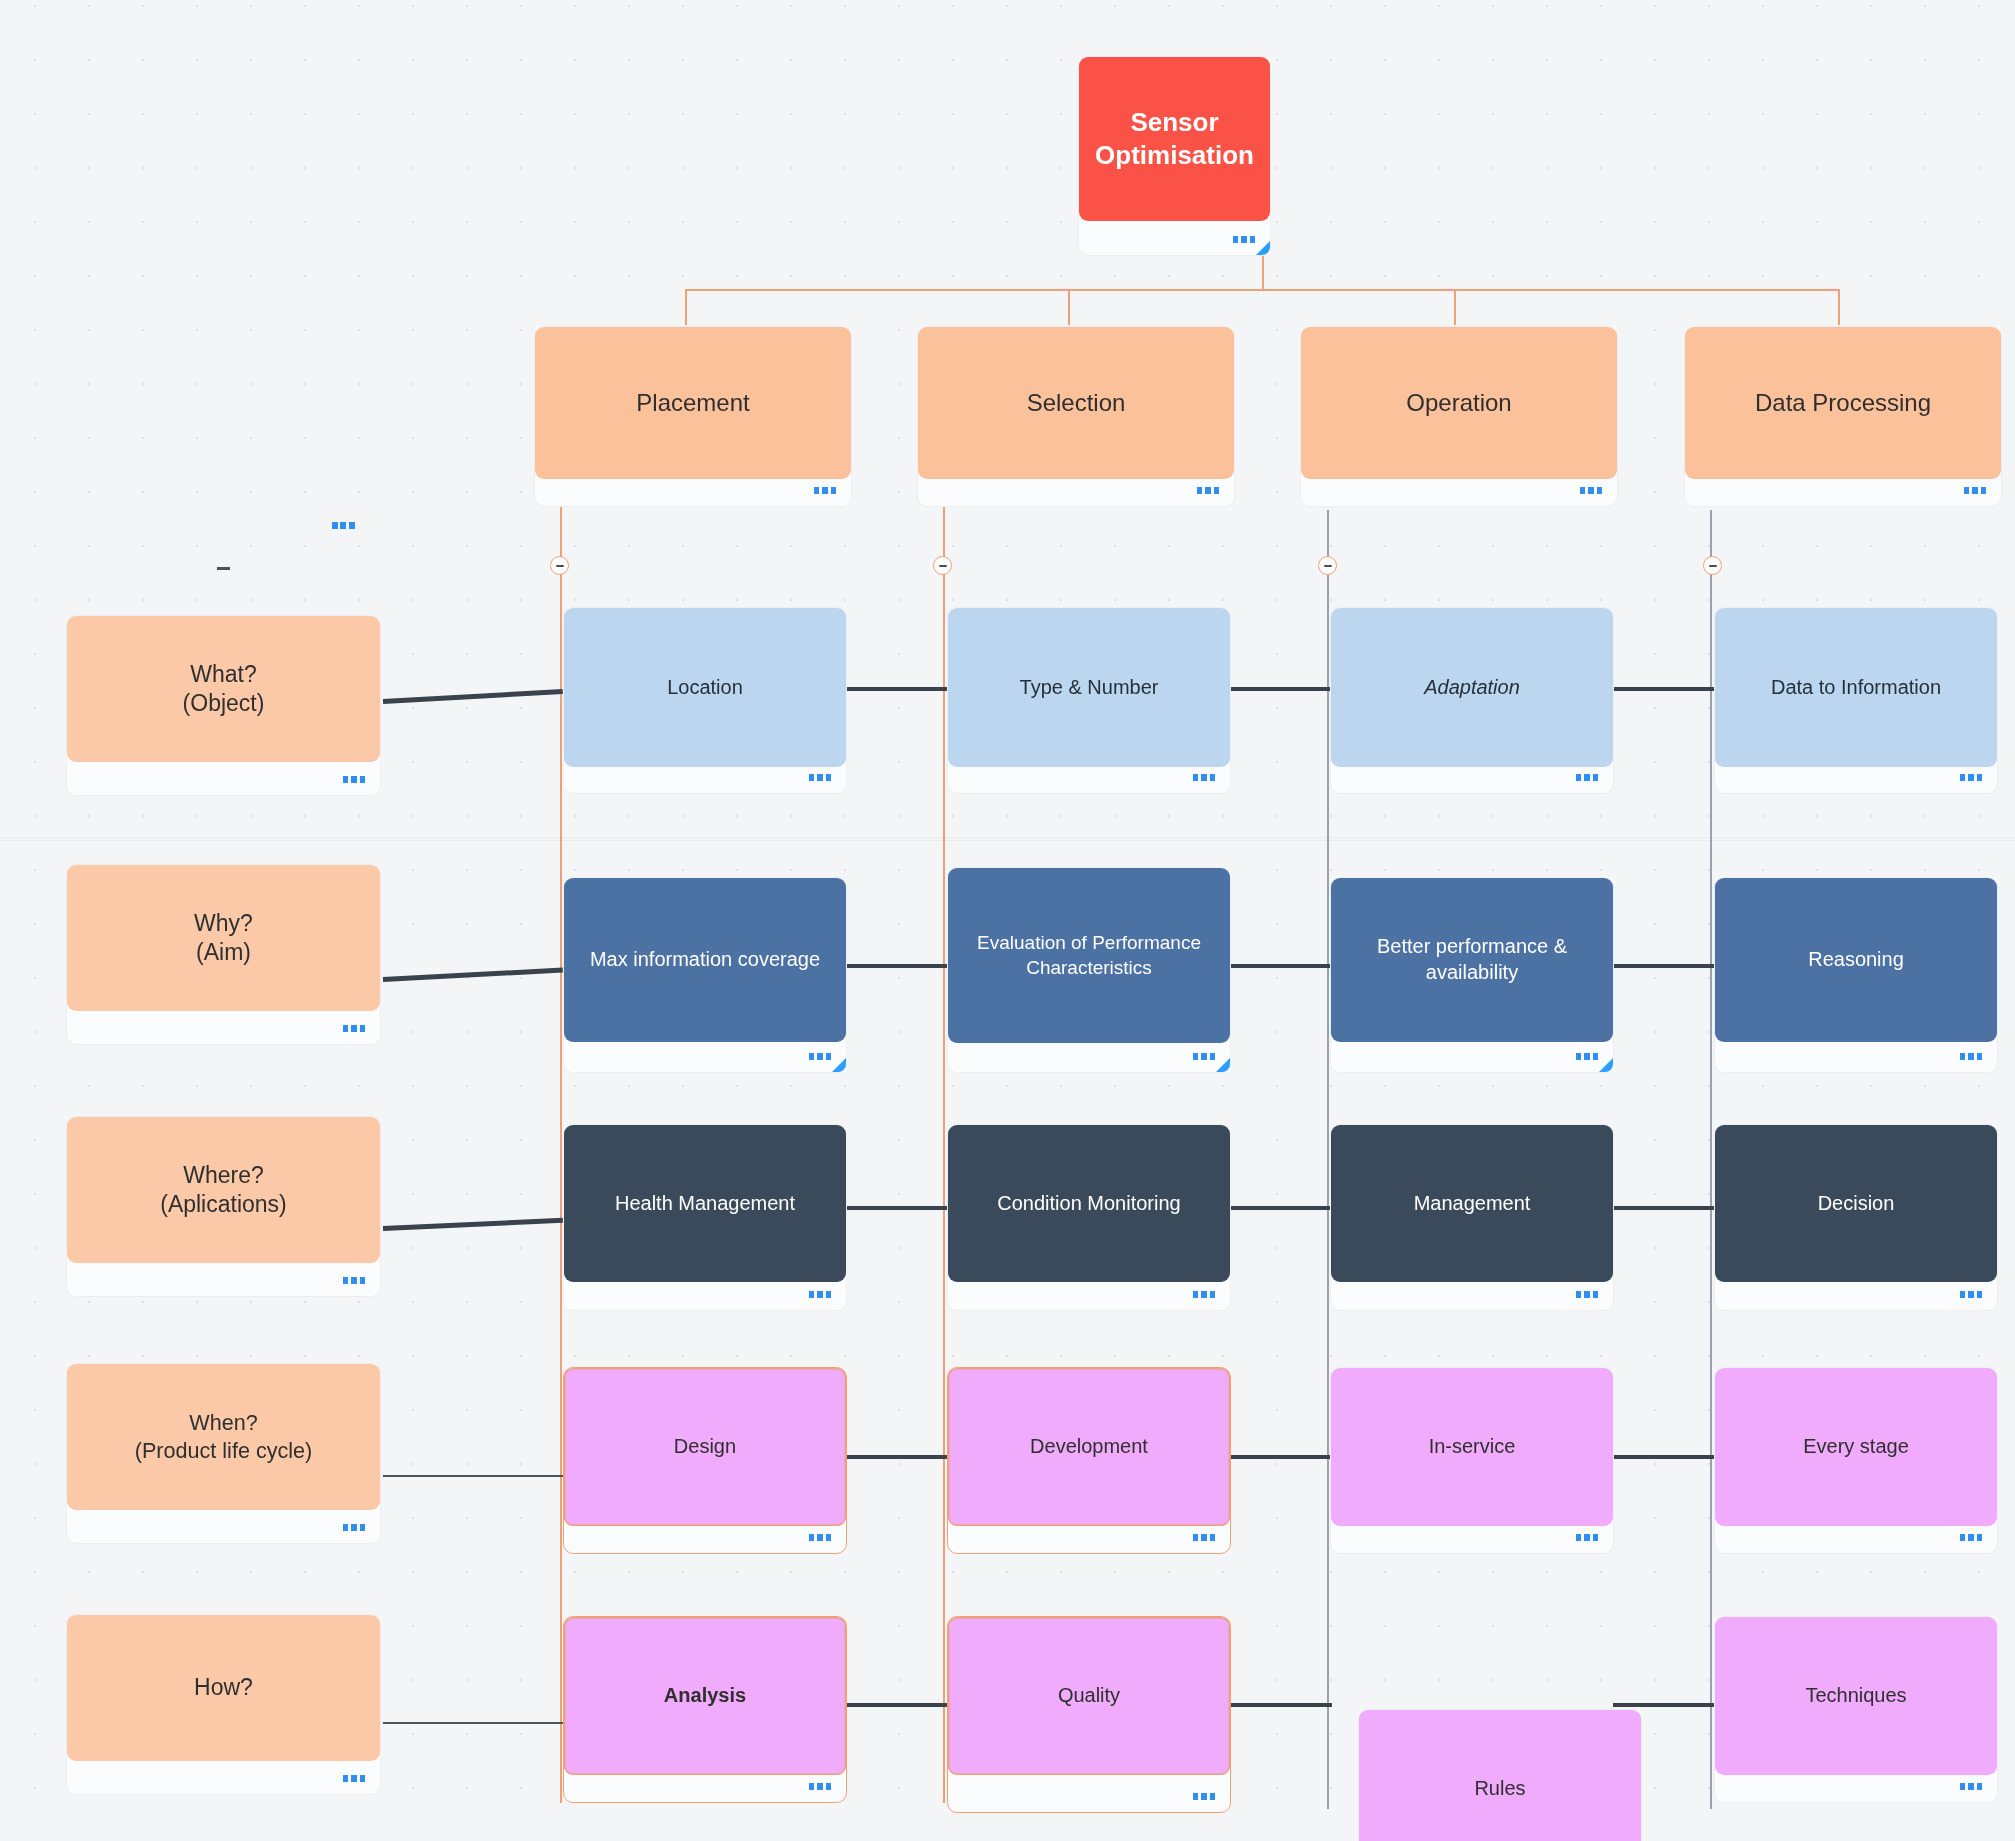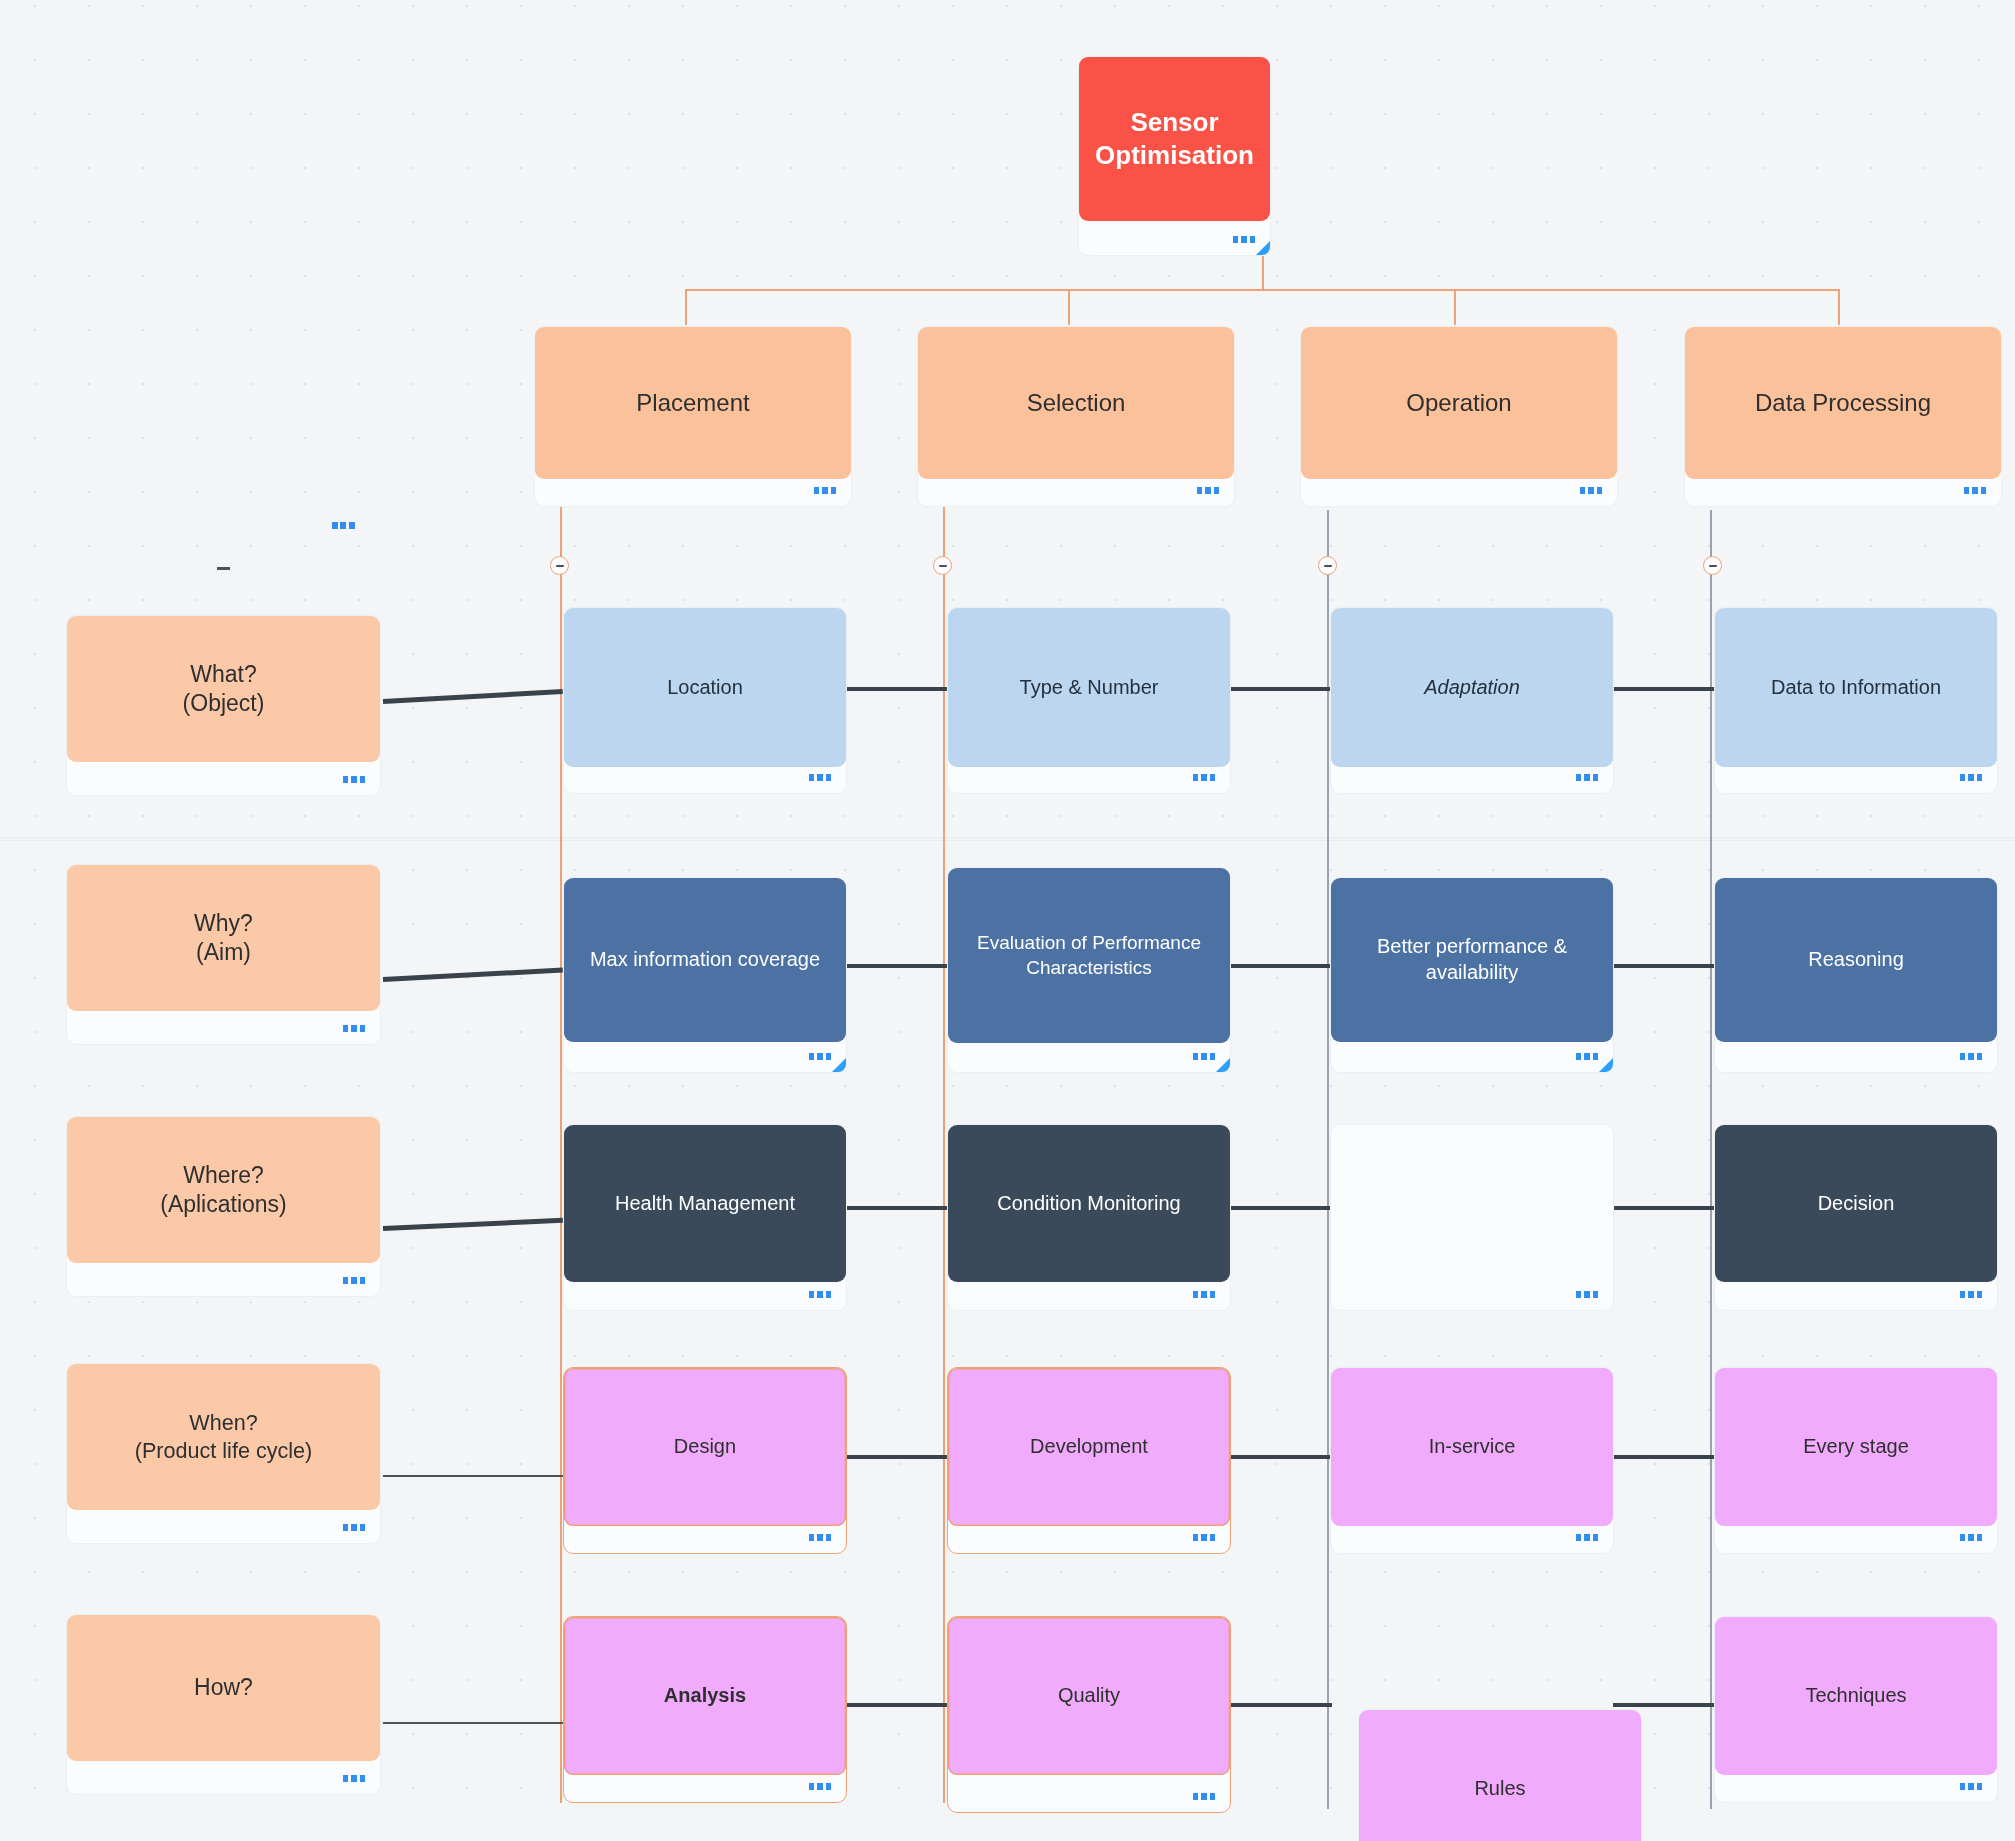--- a/index.html
+++ b/index.html
@@ -421,20 +421,21 @@
     <div class="body" style="height:157px;">Condition Monitoring</div>
     <div class="footer">
         <div class="dots">
           <span></span>
           <span></span>
           <span></span>
         </div>
       </div>
   </div>
   <div class="node cell navy" style="left:1330px; top:1124px; height:187px;">
+    <div class="body" style="height:157px;">Management</div>
     <div class="footer">
         <div class="dots">
           <span></span>
           <span></span>
           <span></span>
         </div>
       </div>
   </div>
   <div class="node cell navy" style="left:1714px; top:1124px; height:187px;">
     <div class="body" style="height:157px;text-align:right;">Decision</div>

